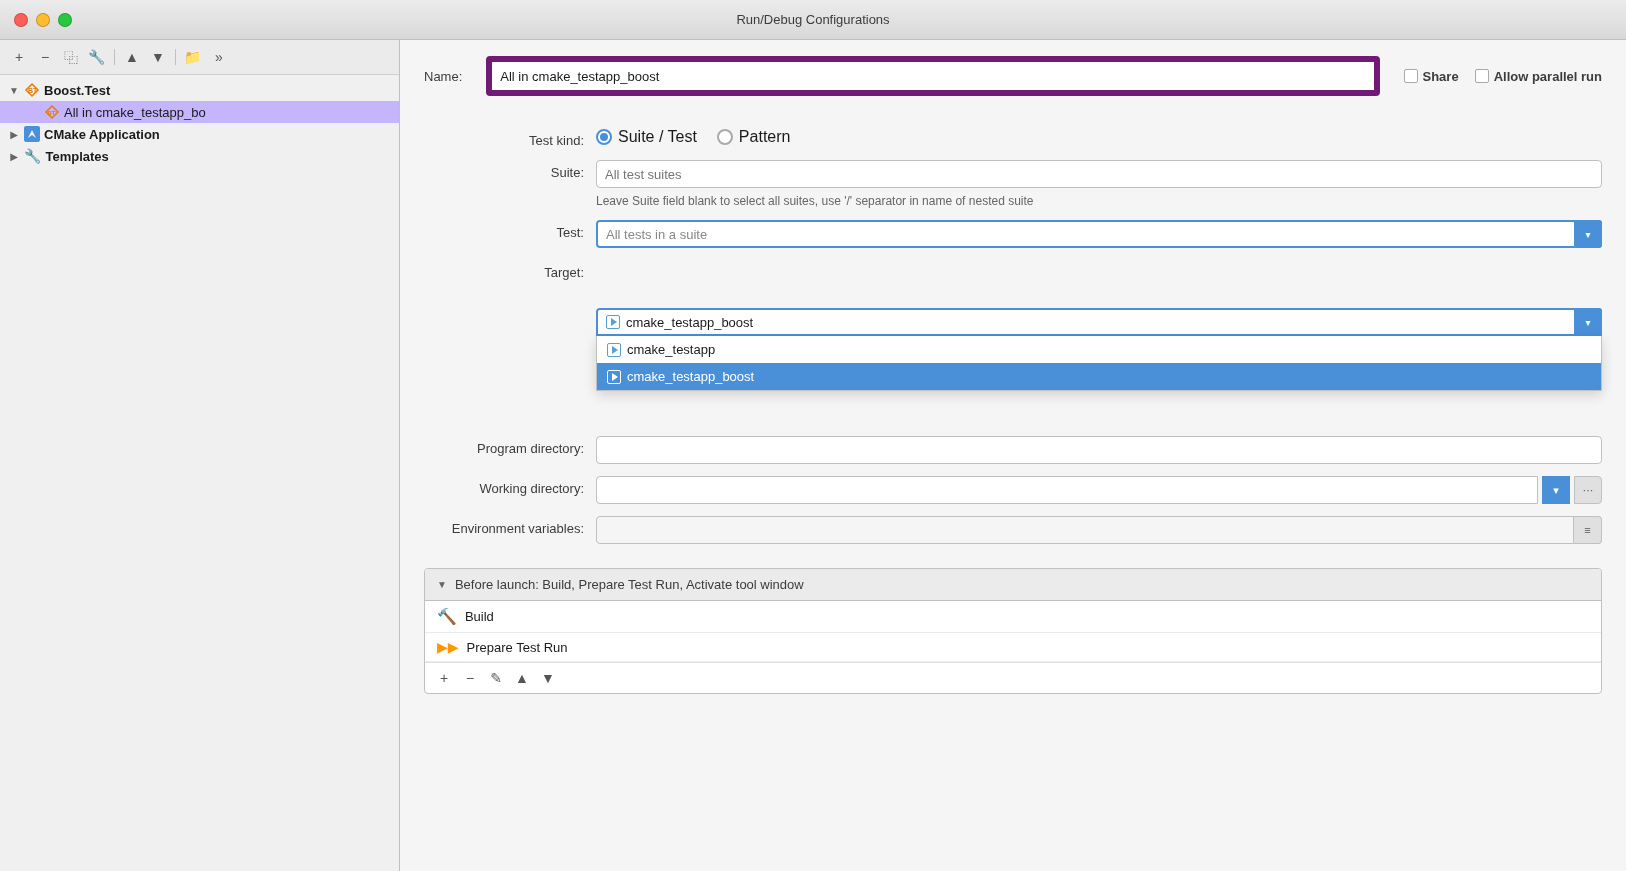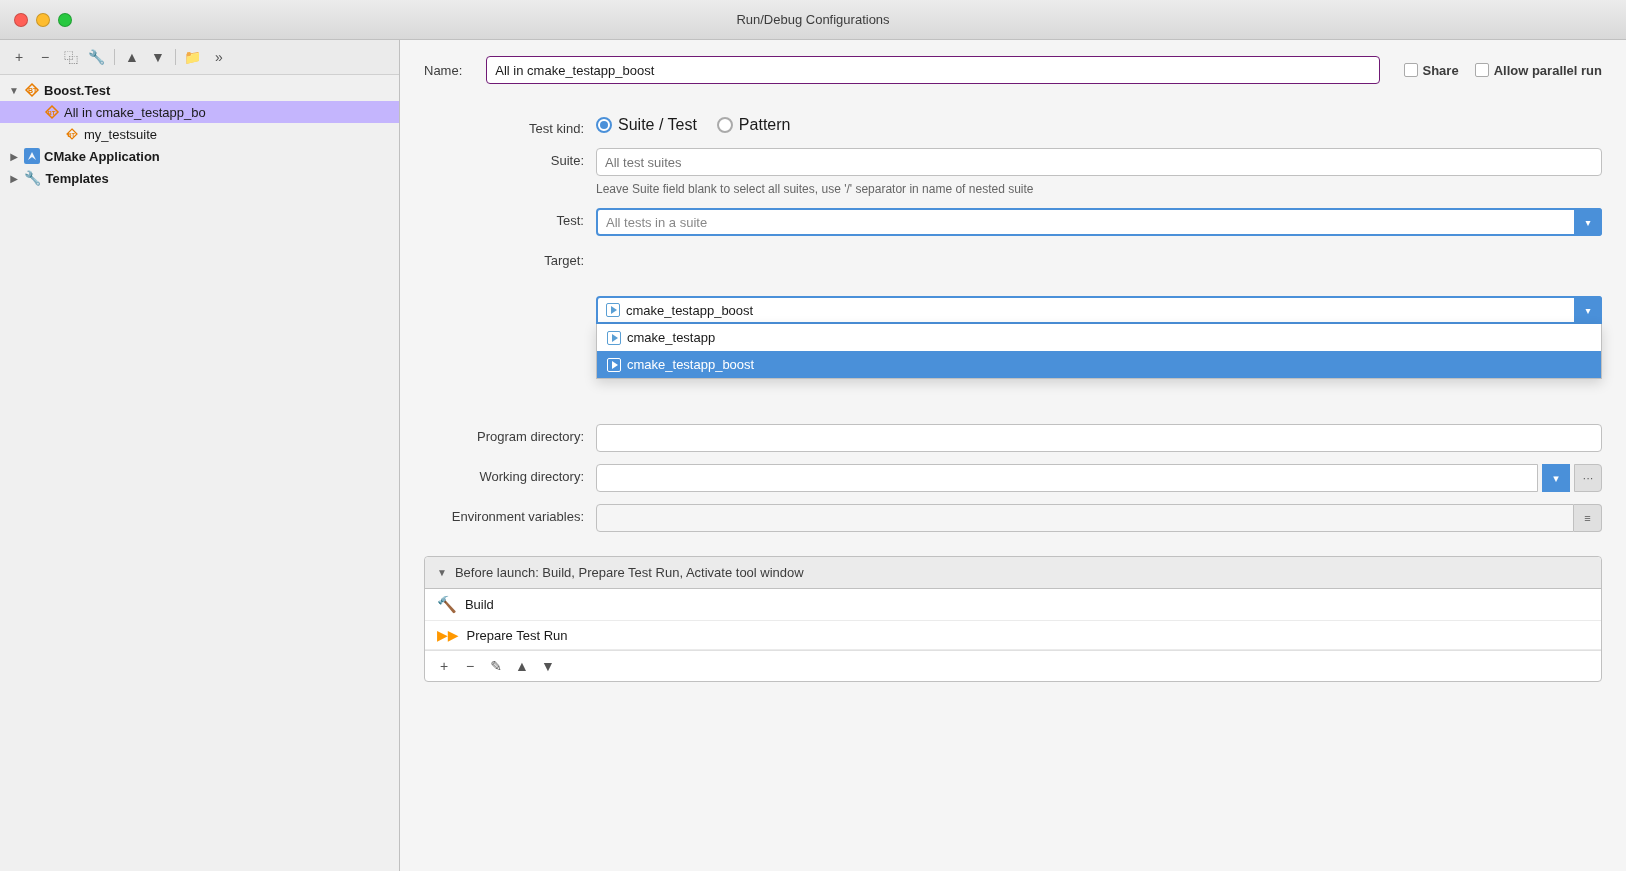--- a/index.html
+++ b/index.html
@@ -184,22 +184,22 @@
       gap: 24px;
       margin-bottom: 32px;
     }
     .name-label {
       font-size: 13px;
       color: #3c3c3c;
       flex-shrink: 0;
     }
     .name-input {
       flex: 1;
-      height: 28px;
-      border: 1px solid #701a75;
+      height: 40px;
+      border: 6px solid #701a75;
       border-radius: 4px;
       background: white;
       padding: 8px 8px;
       font-size: 13px;
       color: #1a1a1a;
       outline: none;
     }
     .checkbox-group {
       display: flex;
       align-items: center;
@@ -544,28 +544,20 @@
 
       <div class="tree-item level-1 selected">
         <span class="tree-expand"></span>
         <svg class="bt-icon" viewBox="0 0 16 16">
           <polygon points="8,2 14,8 8,14 2,8" fill="none" stroke="#e87c00" stroke-width="1.5"></polygon>
           <text x="3.5" y="11" font-size="6" font-weight="bold" fill="#e87c00">BT</text>
         </svg>
         <span class="tree-label">All in cmake_testapp_bo</span>
       </div>
 
-      <div class="tree-item level-2">
-        <span class="tree-expand"></span>
-        <svg class="bt-icon" viewBox="0 0 16 16">
-          <polygon points="8,3 13,8 8,13 3,8" fill="none" stroke="#e87c00" stroke-width="1.2"></polygon>
-          <text x="3.5" y="11" font-size="5.5" font-weight="bold" fill="#e87c00">BT</text>
-        </svg>
-        <span class="tree-label">my_testsuite</span>
-      </div>
 
       <div class="tree-item level-0">
         <span class="tree-expand">▶</span>
         <div class="cmake-icon">
           <svg width="14" height="14" viewBox="0 0 14 14">
             <rect width="14" height="14" rx="2" fill="#4a8fd9"></rect>
             <polygon points="3,11 7,3 11,11 7,8" fill="white" opacity="0.9"></polygon>
           </svg>
         </div>
         <span class="tree-label bold">CMake Application</span>

